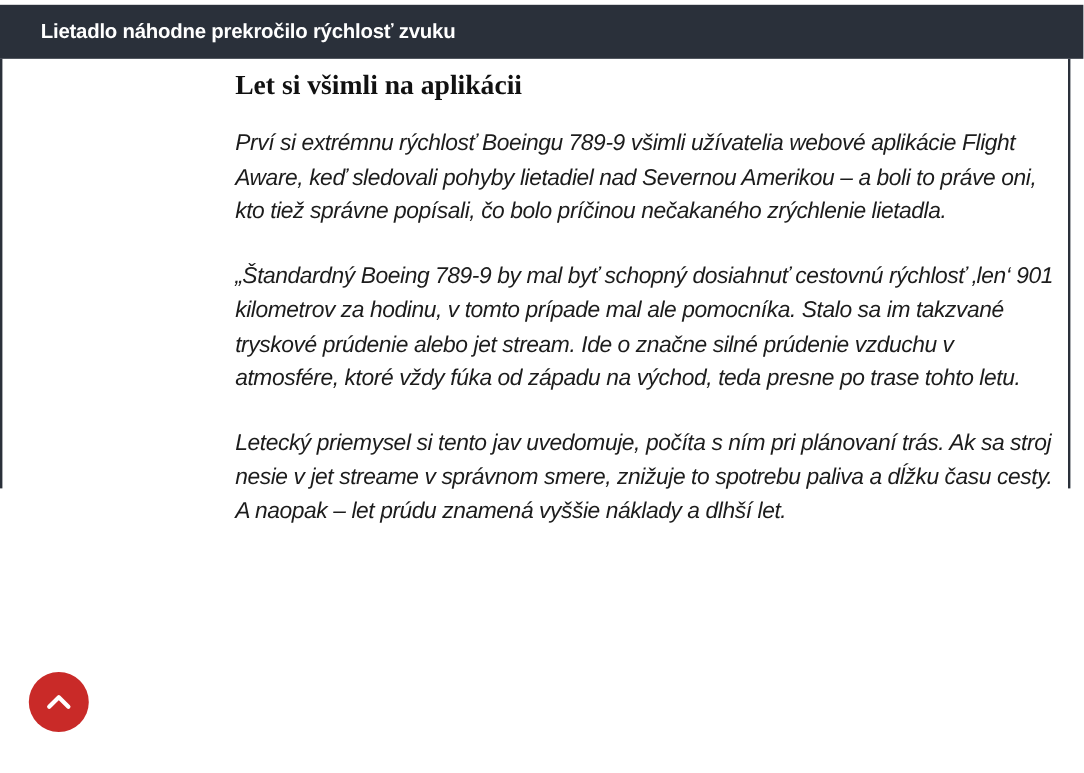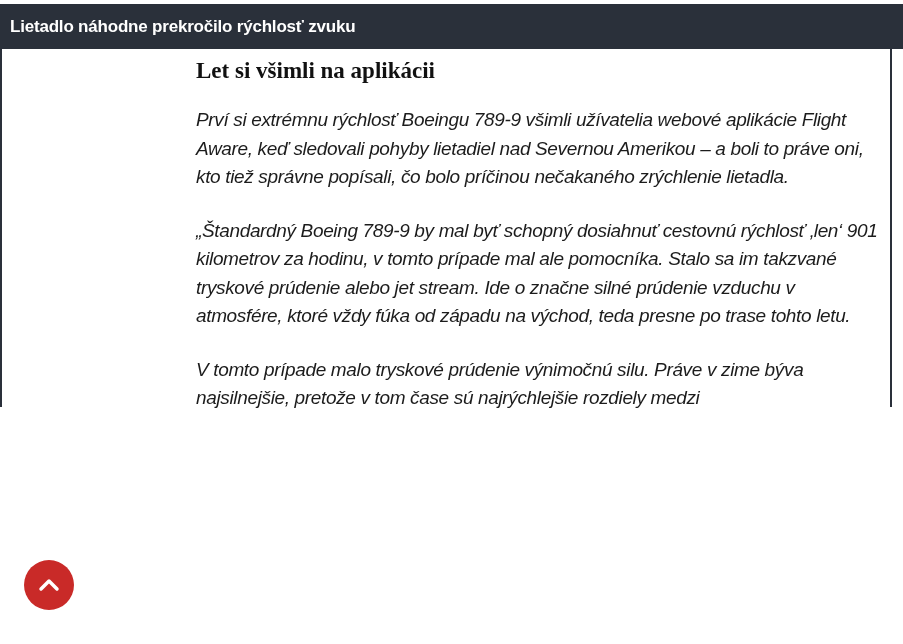--- a/index.html
+++ b/index.html
@@ -12,20 +12,21 @@
   .page { position: relative; width: 903px; height: 644px; background:#fff; }
 
   
   .top-bar {
     position: absolute;
     top: 4px; left: 0; right: 0;
     height: 45px;
     background: #2a303a;
     display: flex;
     align-items: center;
+    padding-left: 24px;
   }
   .top-bar .bar-title {
     color: #ffffff;
     font-size: 17px;
     font-weight: bold;
     letter-spacing: -0.2px;
     padding-left: 10px;
     white-space: nowrap;
   }
 
@@ -94,22 +95,22 @@
   <div class="v-line left"></div>
   <div class="v-line right"></div>
 
   <div class="article">
     <h2 class="section-heading">Let si všimli na aplikácii</h2>
 
     <p>Prví si extrémnu rýchlosť Boeingu 789-9 všimli užívatelia webové aplikácie Flight Aware, keď sledovali pohyby lietadiel nad Severnou Amerikou – a boli to práve oni, kto tiež správne popísali, čo bolo príčinou nečakaného zrýchlenie lietadla.</p>
 
     <p>„Štandardný Boeing 789-9 by mal byť schopný dosiahnuť cestovnú rýchlosť ‚len‘ 901 kilometrov za hodinu, v tomto prípade mal ale pomocníka. Stalo sa im takzvané tryskové prúdenie alebo jet stream. Ide o značne silné prúdenie vzduchu v atmosfére, ktoré vždy fúka od západu na východ, teda presne po trase tohto letu.</p>
 
+    <p>Letecký priemysel si tento jav uvedomuje, počíta s ním pri plánovaní trás. Ak sa stroj nesie v jet streame v správnom smere, znižuje to spotrebu paliva a dĺžku času cesty. A naopak – let prúdu znamená vyššie náklady a dlhší let.</p>
 
-    <p>V tomto prípade malo tryskové prúdenie výnimočnú silu. Práve v zime býva najsilnejšie, pretože v tom čase sú najrýchlejšie rozdiely medzi</p>
   </div>
 
   <button class="scroll-top">
     <span>
       <svg width="24" height="16" viewBox="0 0 24 16">
         <polyline points="4,12 12,4 20,12" fill="none" stroke="#ffffff" stroke-width="3.5" stroke-linecap="round" stroke-linejoin="round"></polyline>
       </svg>
     </span>
   </button>
 

